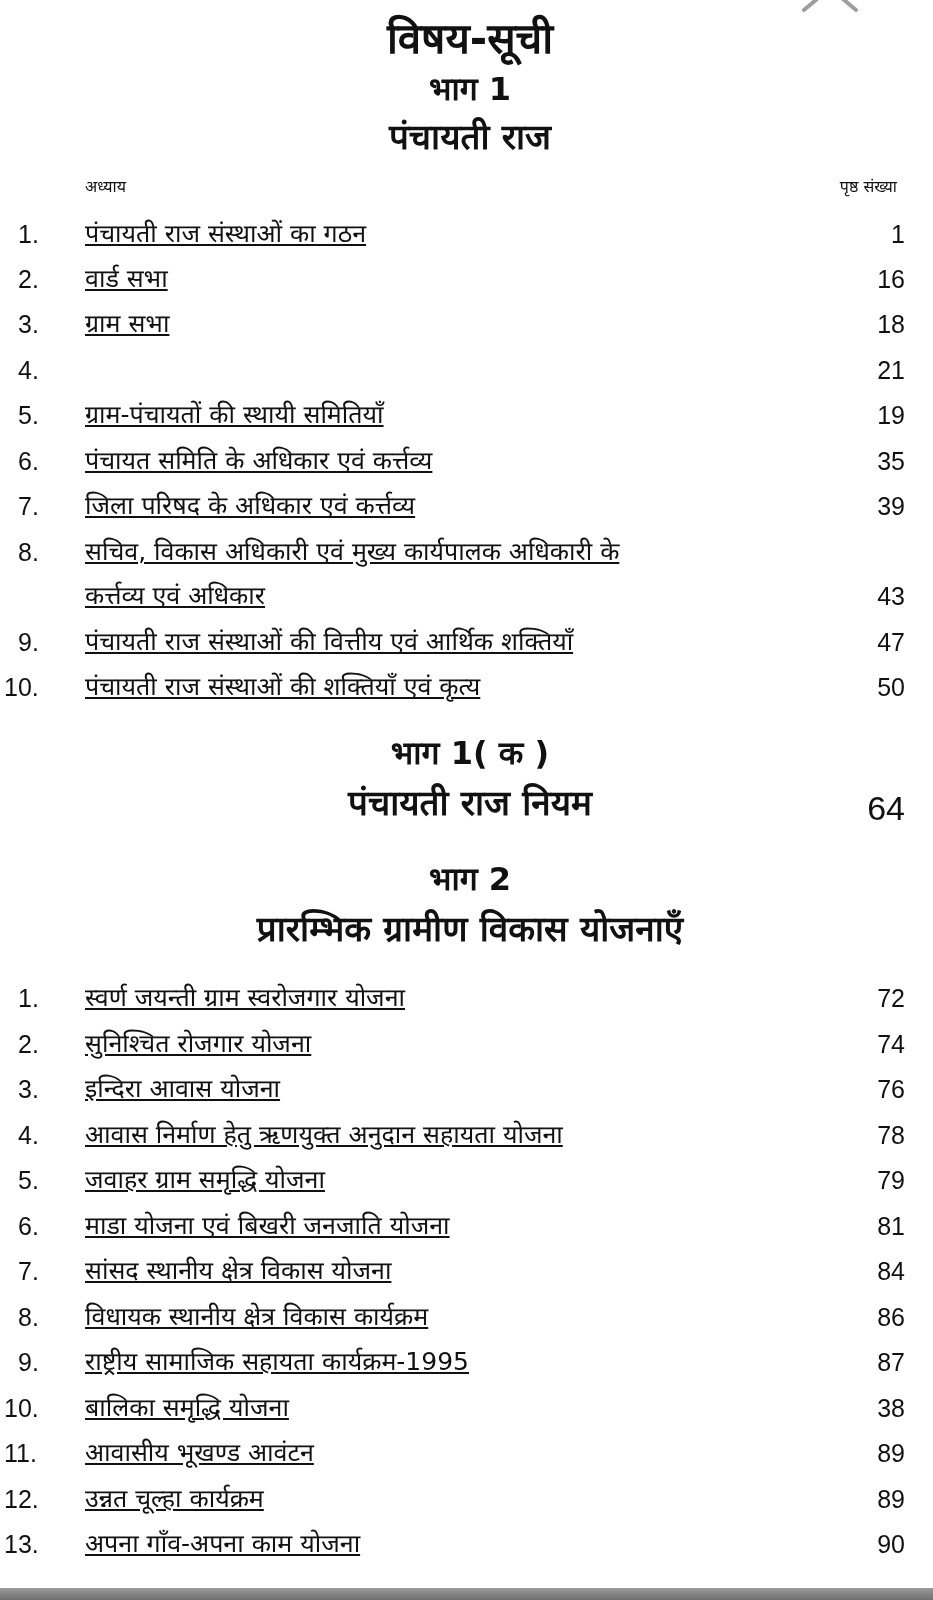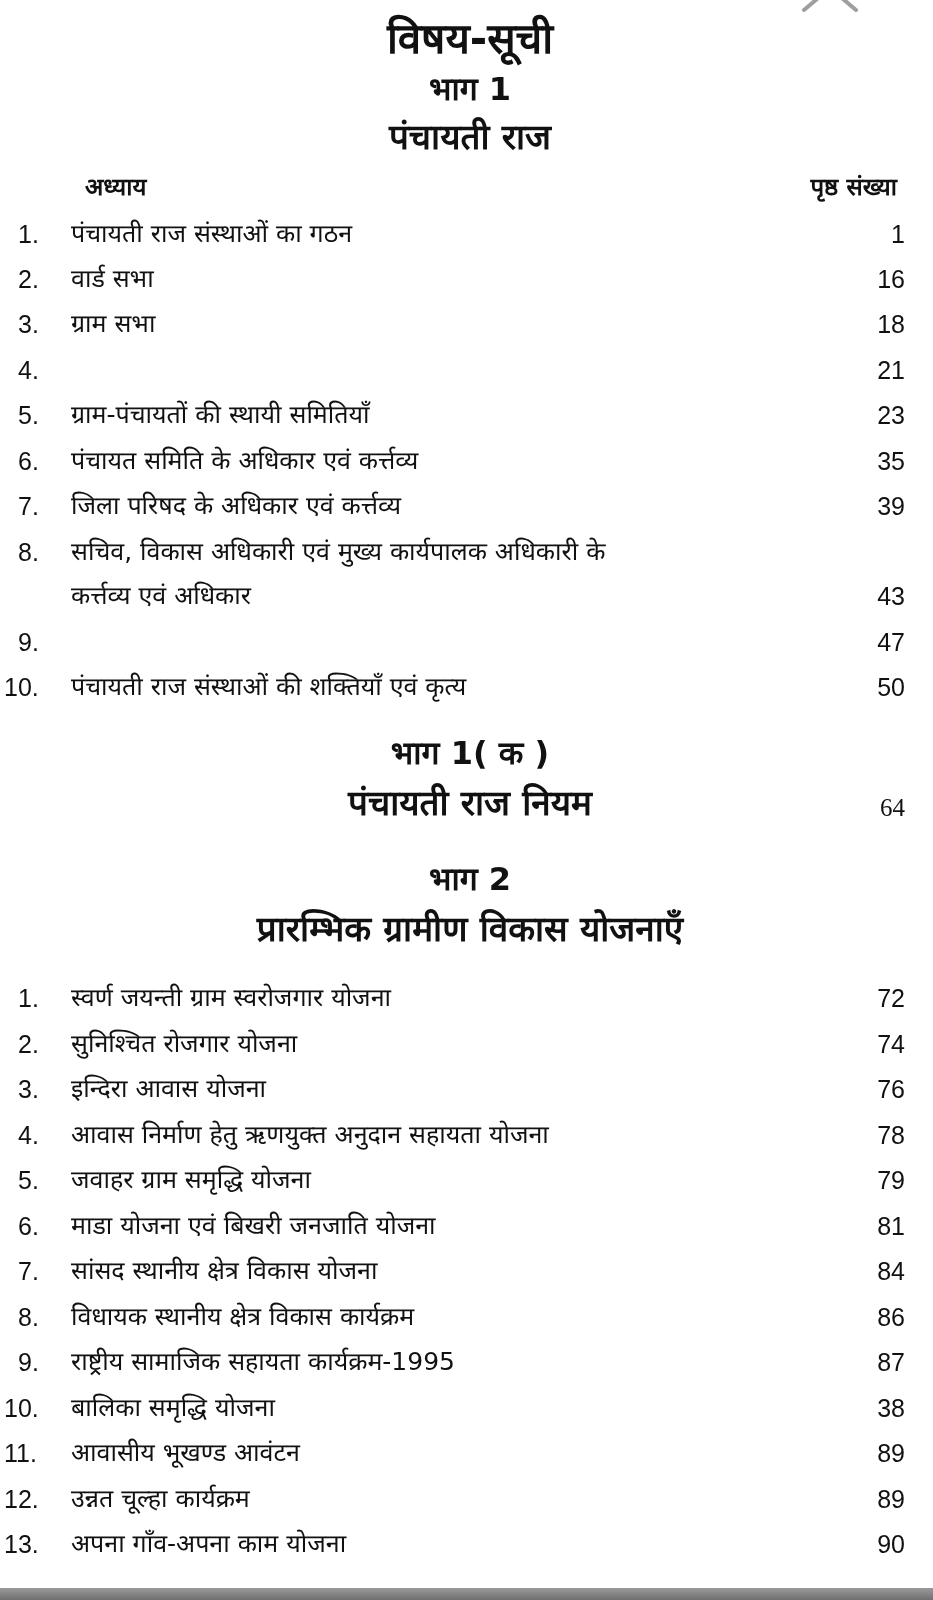--- a/index.html
+++ b/index.html
@@ -12,35 +12,35 @@
     position: absolute; left: 800px; top: -14px; width: 60px; height: 30px;
   }
   .center {
     position: absolute; left: 0; width: 940px; text-align: center;
     font-weight: bold; white-space: nowrap;
   }
   .title { top: 12px; font-size: 42px; line-height: 54px; }
   .part { font-size: 32px; line-height: 42px; }
   .part-sub { font-size: 35px; line-height: 46px; }
   .hdr {
-    position: absolute; top: 170px; font-size: 24px; font-weight: bold; line-height: 34px;
+    position: absolute; top: 170px; font-size: 16px; font-weight: normal; line-height: 34px;
   }
   .hdr-left { left: 85px; }
   .hdr-right { right: 36px; }
   .row {
     position: absolute; left: 0; width: 933px; height: 44px;
     font-size: 25px; line-height: 44px;
   }
   .row .num { position: absolute; left: 18px; width: 60px; font-family: "Liberation Sans", sans-serif; font-size: 25px; }
   .row .num.two { left: 4px; }
-  .row .txt { position: absolute; left: 71px; white-space: nowrap; }
+  .row .txt { position: absolute; left: 85px; white-space: nowrap; text-decoration: underline; }
   .row .pg { position: absolute; right: 28px; font-family: "Liberation Sans", sans-serif; font-size: 25px; }
   .pg64 {
-    position: absolute; right: 28px; top: 786px; font-family: Liberation Serif, serif;
-    font-size: 25px; line-height: 44px;
+    position: absolute; right: 28px; top: 786px; font-family: Liberation Sans, sans-serif;
+    font-size: 34px; line-height: 44px;
   }
   .bottom-bar {
     position: absolute; left: 0; top: 1588px; width: 933px; height: 12px;
     background: linear-gradient(#9a9a9a, #6f6f6f);
   }
 </style>
 </head>
 <body>
 
 <svg class="scroll-up" viewBox="0 0 60 30">
@@ -69,40 +69,41 @@
   <span class="txt">ग्राम सभा</span>
   <span class="pg">18</span>
 </div>
 <div class="row" style="top:348px">
   <span class="num">4.</span>
   <span class="pg">21</span>
 </div>
 <div class="row" style="top:393px">
   <span class="num">5.</span>
   <span class="txt">ग्राम-पंचायतों की स्थायी समितियाँ</span>
-  <span class="pg">23</span>
+  <span class="pg">19</span>
 </div>
 <div class="row" style="top:439px">
   <span class="num">6.</span>
   <span class="txt">पंचायत समिति के अधिकार एवं कर्त्तव्य</span>
   <span class="pg">35</span>
 </div>
 <div class="row" style="top:484px">
   <span class="num">7.</span>
   <span class="txt">जिला परिषद के अधिकार एवं कर्त्तव्य</span>
   <span class="pg">39</span>
 </div>
 <div class="row" style="top:530px; height:90px">
   <span class="num">8.</span>
   <span class="txt" style="top:44px">कर्त्तव्य एवं अधिकार</span>
   <span class="txt">सचिव, विकास अधिकारी एवं मुख्य कार्यपालक अधिकारी के</span>
   <span class="pg" style="top:44px">43</span>
 </div>
 <div class="row" style="top:620px">
   <span class="num">9.</span>
+  <span class="txt">पंचायती राज संस्थाओं की वित्तीय एवं आर्थिक शक्तियाँ</span>
   <span class="pg">47</span>
 </div>
 <div class="row" style="top:665px">
   <span class="num two">10.</span>
   <span class="txt">पंचायती राज संस्थाओं की शक्तियाँ एवं कृत्य</span>
   <span class="pg">50</span>
 </div>
 
 <div class="center part" style="top:732px">भाग 1( क )</div>
 <div class="center part-sub" style="top:780px"><span>पंचायती राज नियम</span></div>

